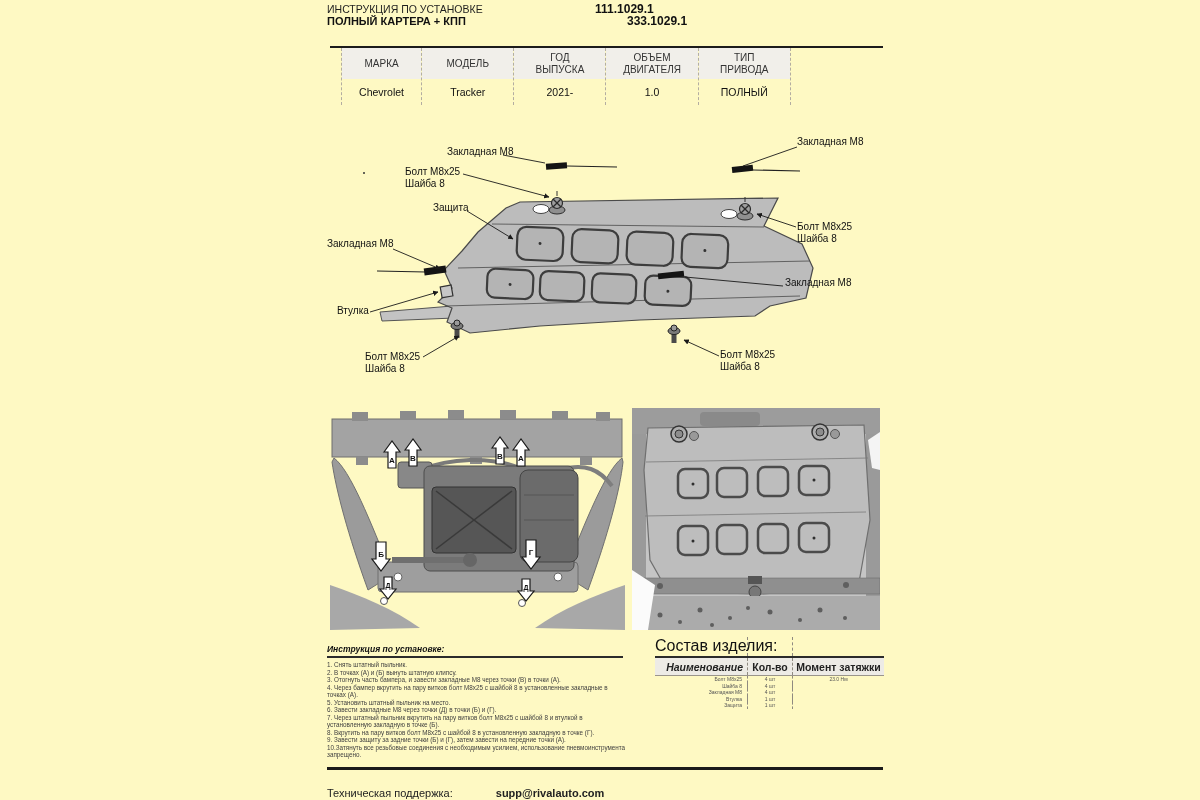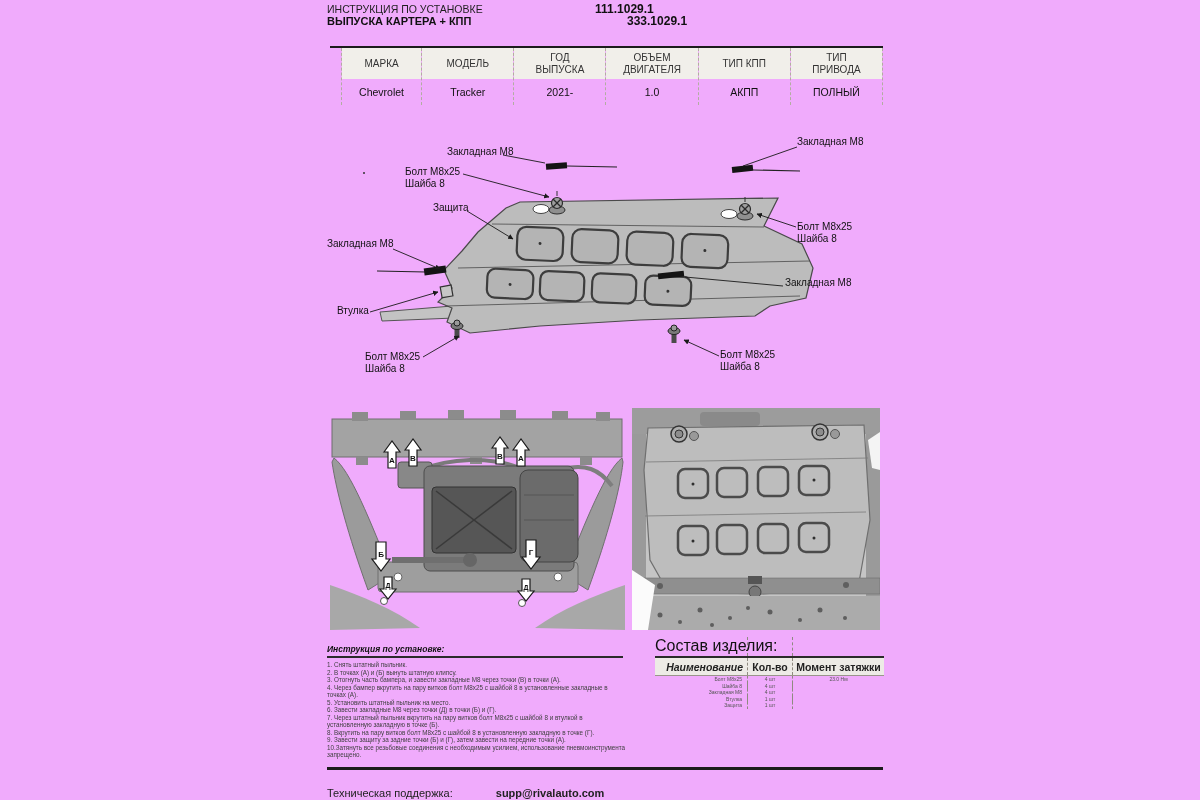--- a/index.html
+++ b/index.html
@@ -1,16 +1,16 @@
 <!DOCTYPE html>
 <html><head>
 <meta charset="utf-8">
 <style>
   html,body{margin:0;padding:0;background:#ffffff;}
-  #page{position:relative;width:1200px;height:800px;background:#f0abfc;overflow:hidden;
+  #page{position:relative;width:1200px;height:800px;background:#fef9c3;overflow:hidden;
         font-family:"Liberation Sans",sans-serif;color:#1a1a1a;}
   .abs{position:absolute;}
 
   
   .t1{font-size:10.5px;color:#1f1f1f;}
   .t2{font-size:11px;font-weight:bold;color:#111;}
   .pn{font-size:12px;font-weight:bold;color:#111;}
 
   
   #spec{left:330px;top:46px;width:553px;border-top:2px solid #1c1c1c;display:grid;
@@ -52,21 +52,21 @@
   #foot-rule{left:327px;top:767px;width:556px;height:3px;background:#1b1b1b;}
   .f1{font-size:11px;color:#222;}
   .femail{font-weight:bold;margin-left:40px;}
 </style>
 </head>
 <body>
 
 <div id="page">
 
   <div class="abs t1" style="left:327px;top:3px;">ИНСТРУКЦИЯ ПО УСТАНОВКЕ</div>
-  <div class="abs t2" style="left:327px;top:15px;">ВЫПУСКА КАРТЕРА + КПП</div>
+  <div class="abs t2" style="left:327px;top:15px;">ПОЛНЫЙ КАРТЕРА + КПП</div>
   <div class="abs pn" style="left:595px;top:2px;">111.1029.1</div>
   <div class="abs pn" style="left:595px;top:14px;margin-left:32px;">333.1029.1</div>
 
   <div class="abs" id="spec">
     <div class="spec-col">
       <div class="spec-h">МАРКА</div>
       <div class="spec-v">Chevrolet</div>
     </div>
     <div class="spec-col">
       <div class="spec-h">МОДЕЛЬ</div>
@@ -74,24 +74,20 @@
     </div>
     <div class="spec-col">
       <div class="spec-h">ГОД
 ВЫПУСКА</div>
       <div class="spec-v">2021-</div>
     </div>
     <div class="spec-col">
       <div class="spec-h">ОБЪЕМ
 ДВИГАТЕЛЯ</div>
       <div class="spec-v">1.0</div>
-    </div>
-    <div class="spec-col">
-      <div class="spec-h">ТИП КПП</div>
-      <div class="spec-v">АКПП</div>
     </div>
     <div class="spec-col">
       <div class="spec-h">ТИП
 ПРИВОДА</div>
       <div class="spec-v">ПОЛНЫЙ</div>
     </div>
   </div>
 
   <svg class="abs" style="left:325px;top:128px;" width="560" height="272" viewBox="325 128 560 272">
     <defs>

